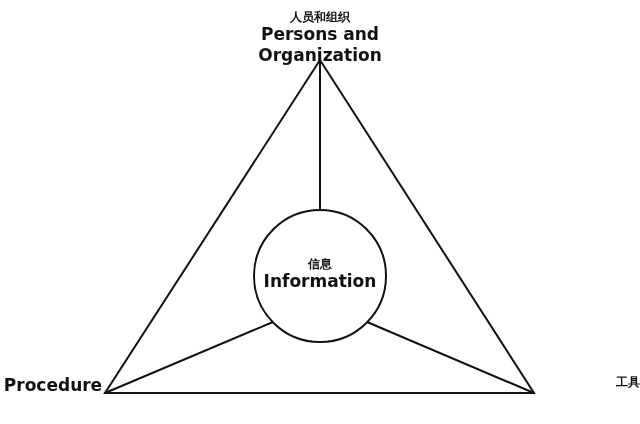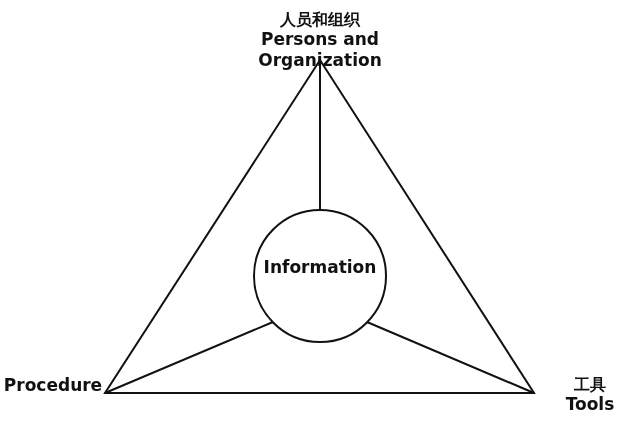--- a/index.html
+++ b/index.html
@@ -1,46 +1,46 @@
 <!DOCTYPE html>
 <html><head>
 <meta charset="utf-8">
 <style>
   html, body { margin: 0; padding: 0; background: #ffffff; }
   body { width: 640px; height: 424px; position: relative; overflow: hidden;
          font-family: "DejaVu Sans", "Liberation Sans", sans-serif; color: #111; }
   svg.diagram { position: absolute; left: 0; top: 0; }
   .label { position: absolute; text-align: center; font-weight: bold; line-height: 1.2; }
-  .zh { font-size: 16px; display: block; }
+  .zh { font-size: 12px; display: block; }
   .en { font-size: 17px; display: block; }
   #top-label { left: 220px; top: 10px; width: 200px; }
   #center-label { left: 260px; top: 257px; width: 120px; }
   #left-label { left: 0px; top: 375px; width: 106px; }
-  #right-label { left: 540px; top: 375px; width: 100px; }
+  #right-label { left: 540px; top: 375px; width: 100px; text-align: right; }
 </style>
 </head>
 <body>
 
 <svg class="diagram" width="640" height="424" viewBox="0 0 640 424">
   <polygon points="320,60 105,393 534,393" fill="none" stroke="#111" stroke-width="2"></polygon>
   <line x1="320" y1="60" x2="320" y2="210" stroke="#111" stroke-width="2"></line>
   <line x1="105" y1="393" x2="273" y2="322" stroke="#111" stroke-width="2"></line>
   <line x1="534" y1="393" x2="367" y2="322" stroke="#111" stroke-width="2"></line>
   <circle cx="320" cy="276" r="66" fill="#fff" stroke="#111" stroke-width="2"></circle>
 </svg>
 
 <div class="label" id="top-label">
   <span class="zh">人员和组织</span>
   <span class="en">Persons and Organization</span>
 </div>
 
 <div class="label" id="center-label">
+  <span class="zh">信息</span>
   <span class="en">Information</span>
 </div>
 
 <div class="label" id="left-label">
   <span class="en">Procedure</span>
 </div>
 
 <div class="label" id="right-label">
   <span class="zh">工具</span>
-  <span class="en">Tools</span>
 </div>
 
 </body></html>

